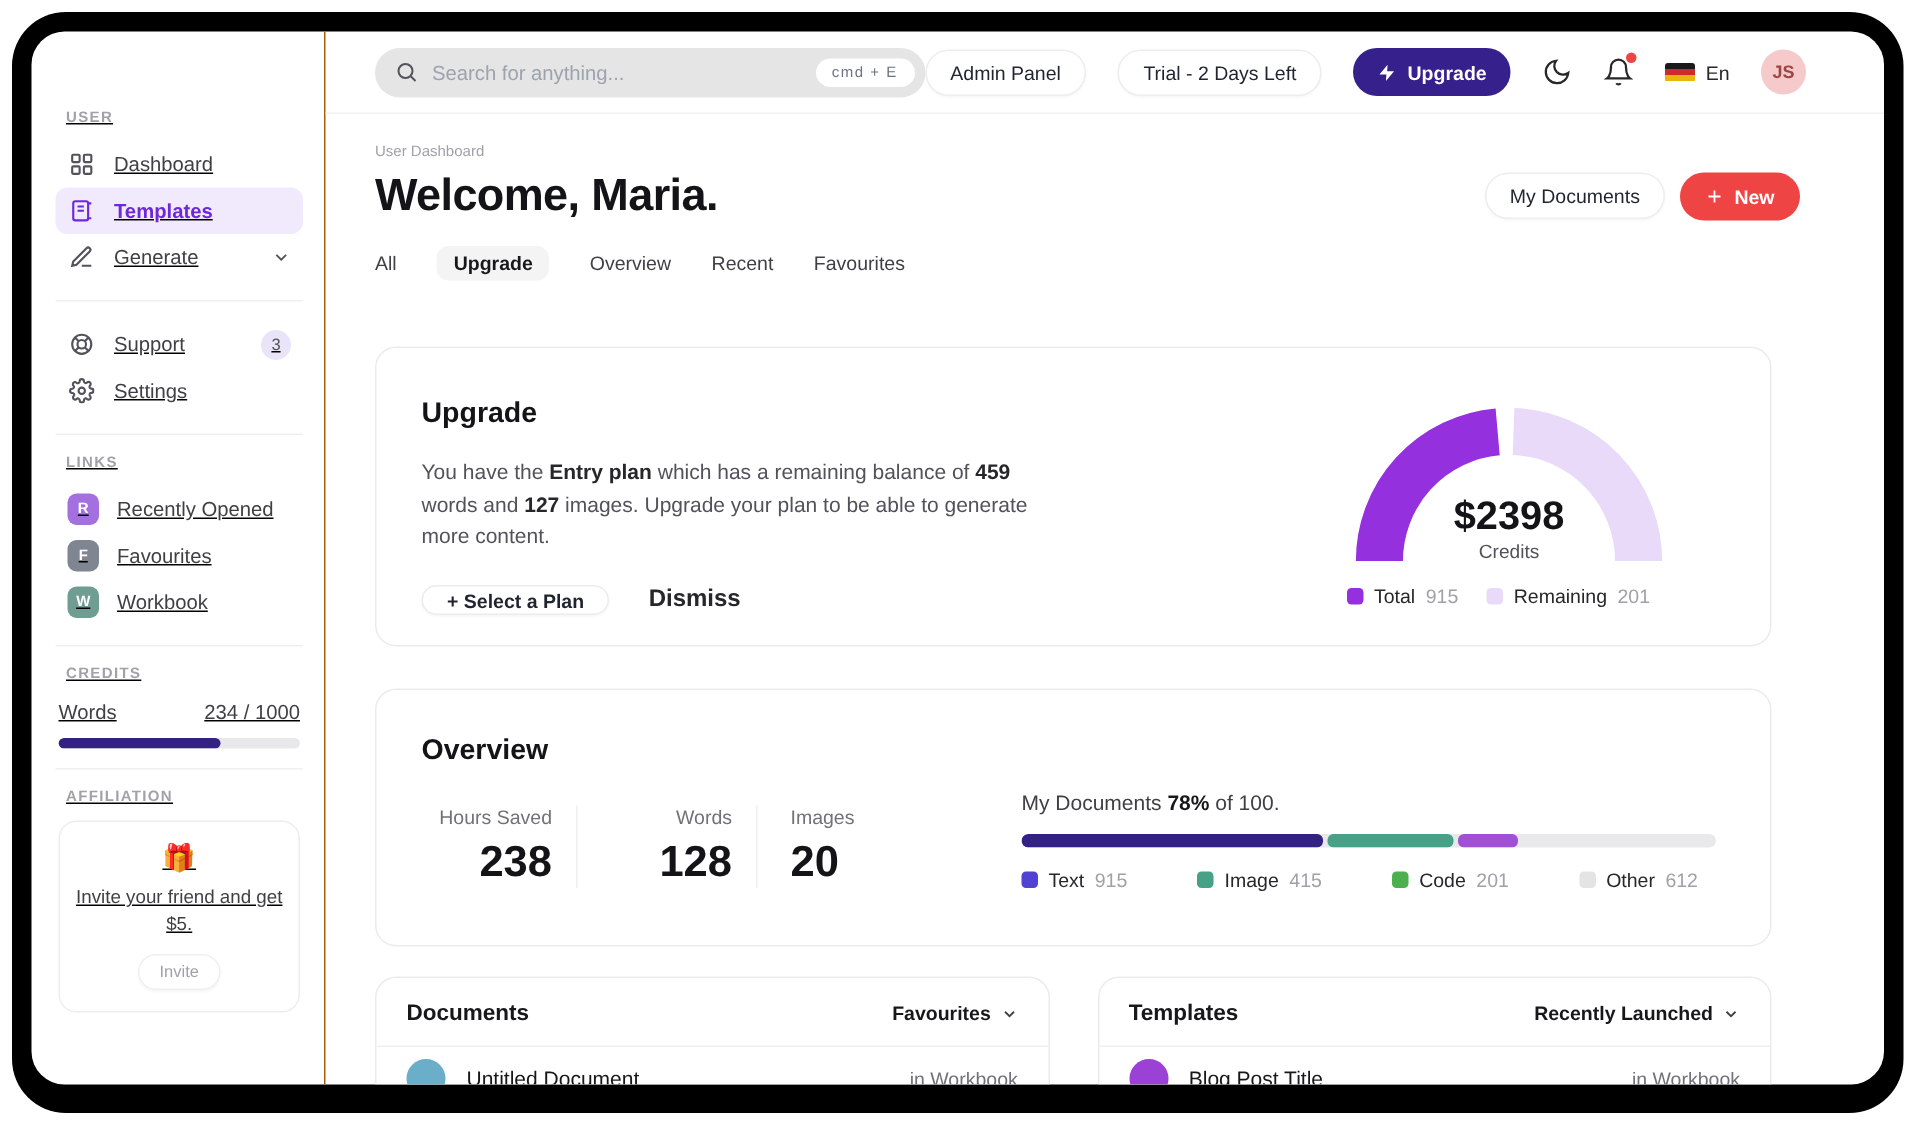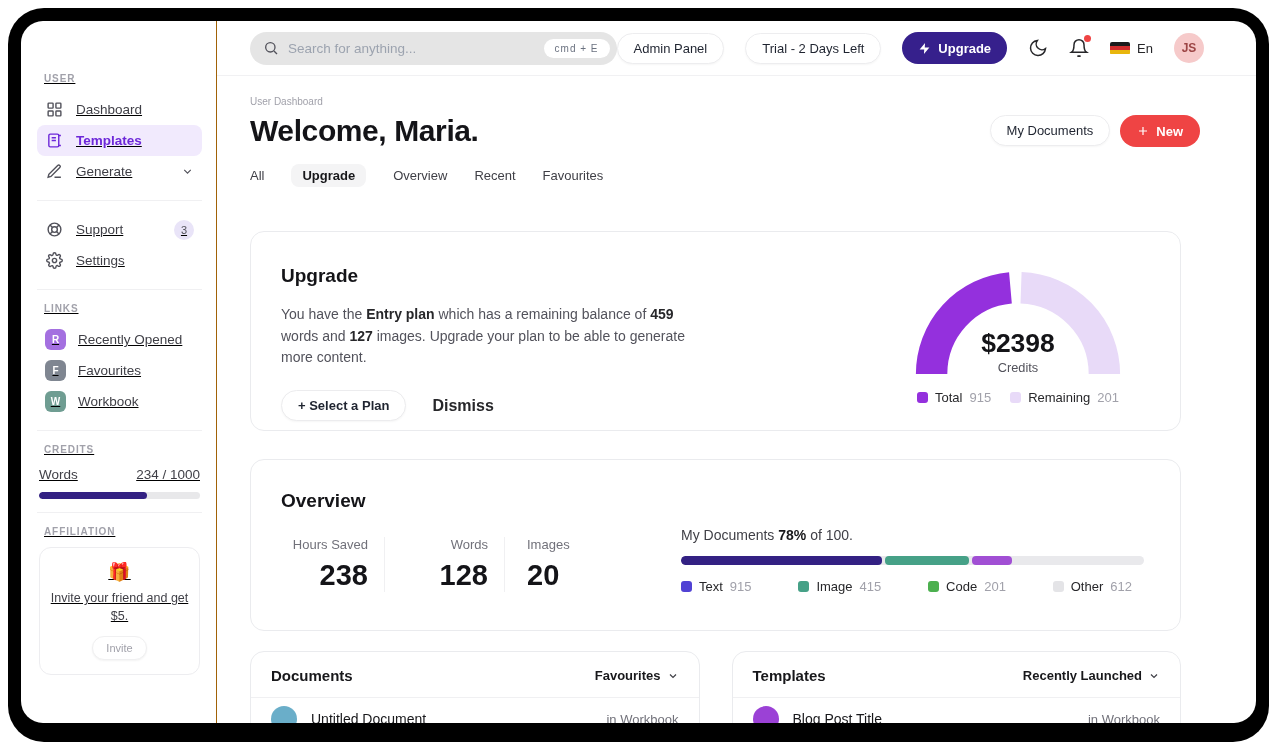--- a/index.html
+++ b/index.html
@@ -54,24 +54,24 @@
   .tabs { display:flex; align-items:center; gap:27px; margin-top:15px; height:24px; }
   .tab { font-size:13px; color:#3f3f46; cursor:pointer; }
   .tab.active { background:#f4f4f5; border-radius:8px; padding:4px 11px; font-weight:600; color:#18181b; }
 
   .card { border:1px solid #eaebee; border-radius:14px; margin-right:19px; background:#fff; }
   .upgrade-card { margin-top:44px; height:200px; display:flex; padding:33px 30px 0 30px; }
   .card-h2 { font-size:19px; font-weight:700; color:#141418; }
   .up-par { margin-top:17px; width:412px; font-size:14px; color:#52525b; line-height:1.55; }
   .up-par b { color:#27272a; }
   .up-actions { margin-top:21px; display:flex; align-items:center; gap:26px; }
-  .select-plan { height:31px; display:flex; align-items:center; padding:0 16px; border:1px solid #ececee; border-radius:16px; background:#fff; font-size:13px; font-weight:600; color:#1f2430; box-shadow:0 1px 2px rgba(0,0,0,.04); cursor:pointer; }
+  .select-plan { height:20px; display:flex; align-items:center; padding:0 16px; border:1px solid #ececee; border-radius:16px; background:#fff; font-size:13px; font-weight:600; color:#1f2430; box-shadow:0 1px 2px rgba(0,0,0,.04); cursor:pointer; }
   .dismiss { font-size:16px; font-weight:600; color:#27272a; cursor:pointer; }
 
-  .gauge-wrap { margin-left:auto; margin-right:12px; width:240px; display:flex; flex-direction:column; align-items:center; }
+  .gauge-wrap { margin-left:auto; margin-right:12px; width:240px; display:flex; flex-direction:column; }
   .gauge-legend { display:flex; gap:19px; margin-top:13px; font-size:13px; }
   .lg-item { display:flex; align-items:center; gap:7px; }
   .sw { width:11px; height:11px; border-radius:3px; }
   .lg-label { color:#27272a; }
   .lg-val { color:#a1a1aa; }
 
   .overview-card { margin-top:28px; height:172px; display:flex; padding:30px 36px 0 30px; }
   .stats { display:flex; margin-top:25px; }
   .stat { width:104px; padding-right:16px; }
   .stat + .stat { padding-left:22px; width:120px; }

